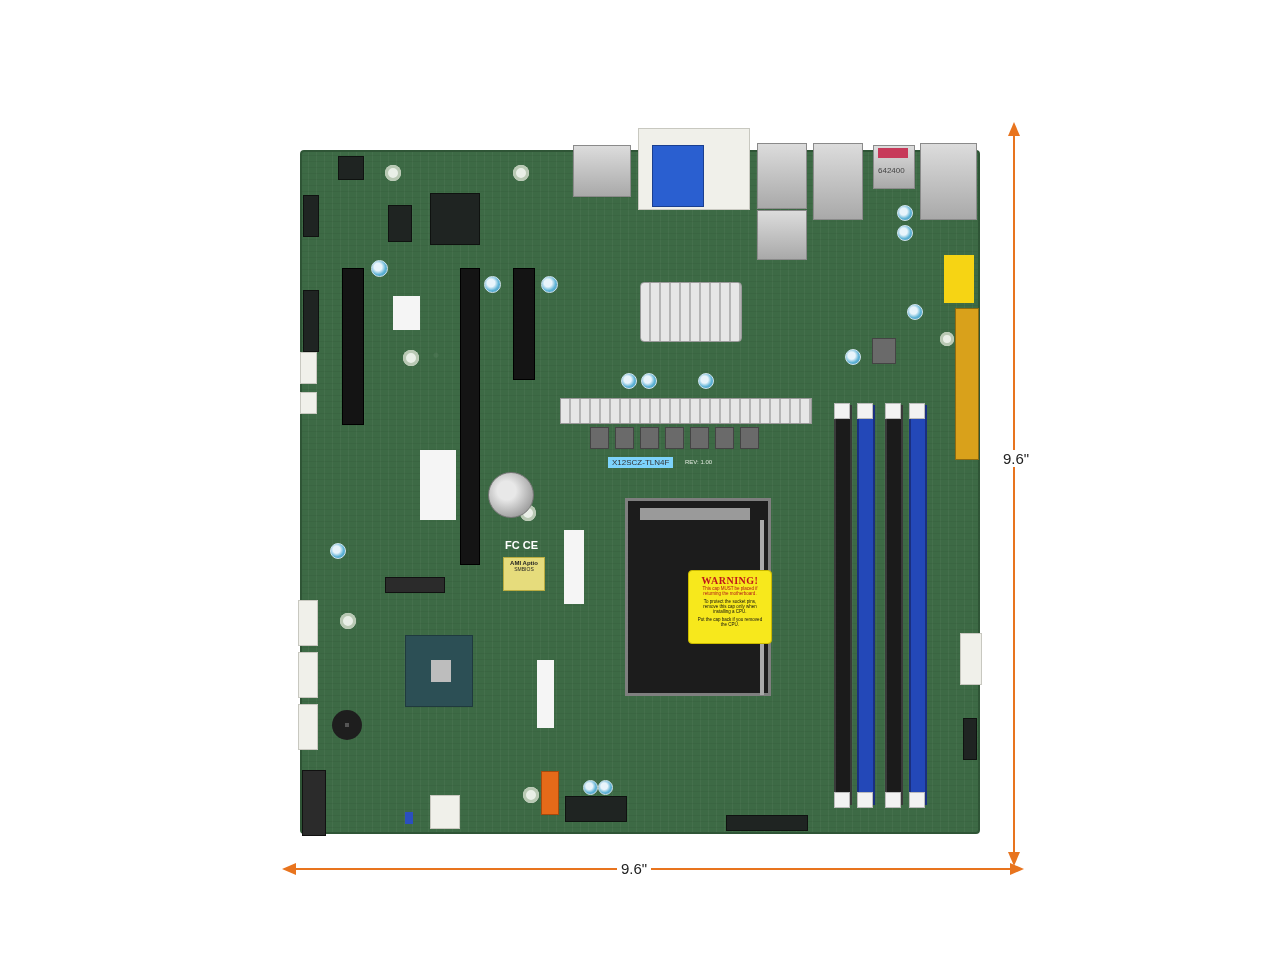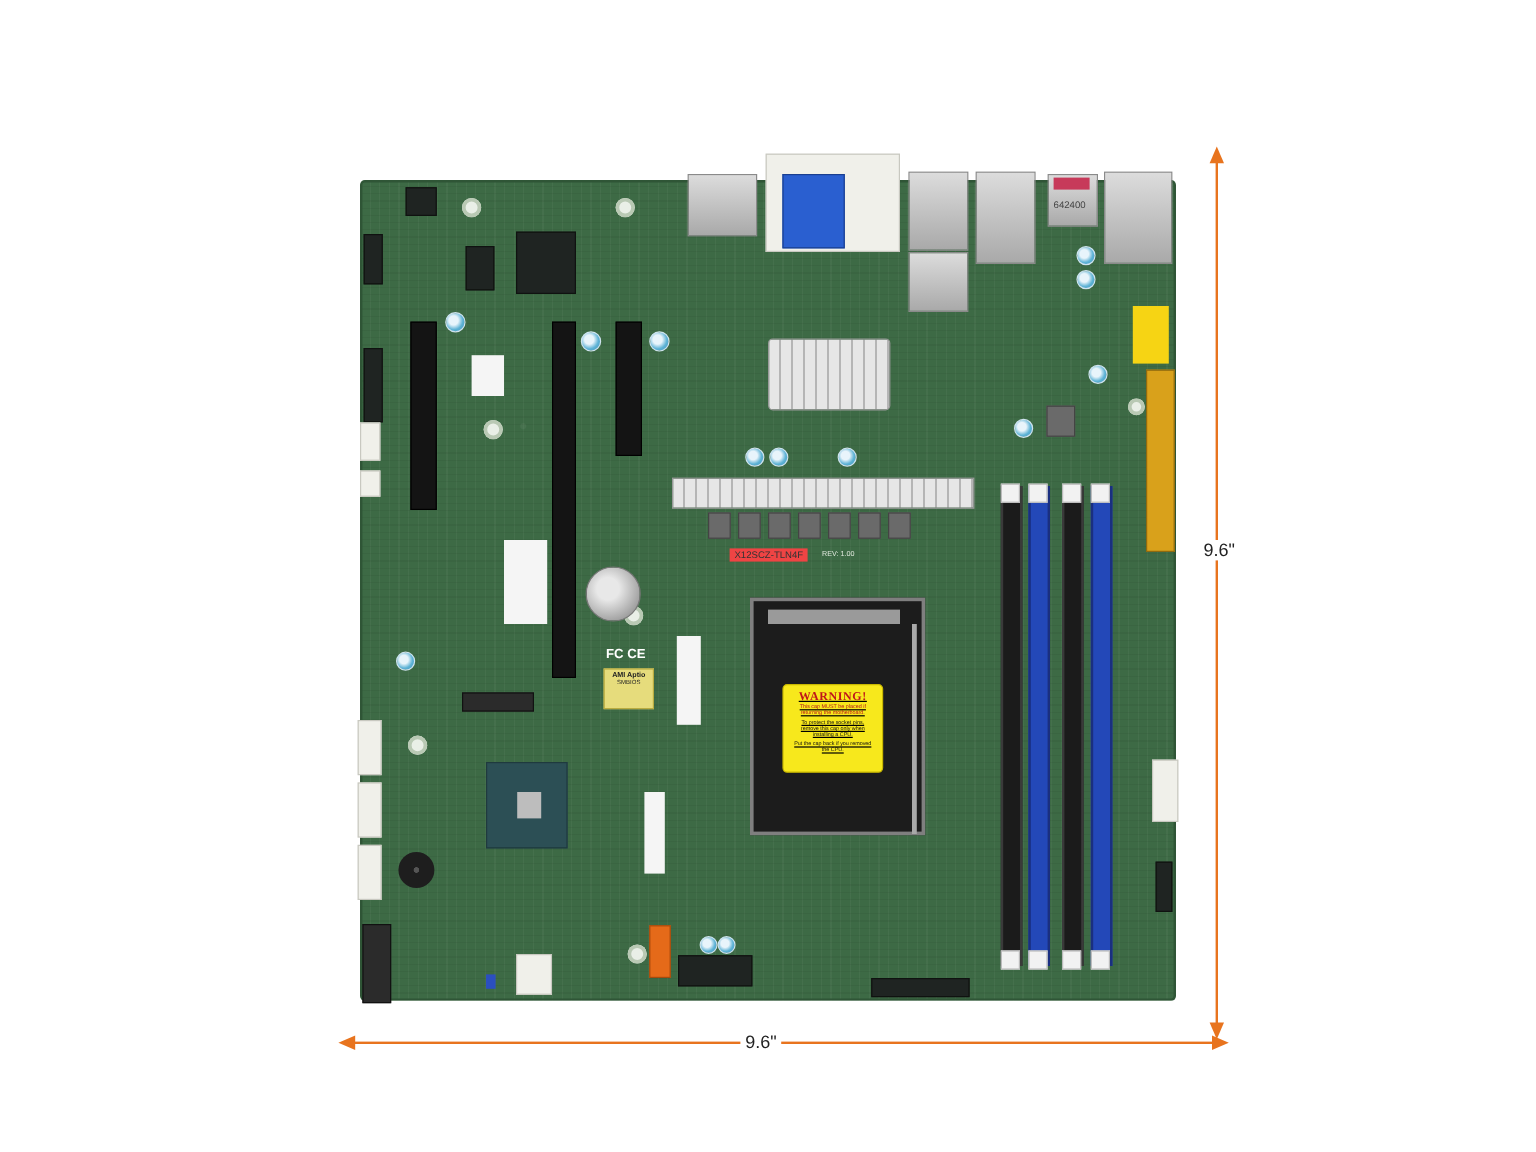--- a/index.html
+++ b/index.html
@@ -22,21 +22,21 @@
   .dimm-latch { background:#f2f2f2; border:1px solid #bbb; }
   .heatsink { background:repeating-linear-gradient(90deg,#e6e6e6 0 8px,#b5b5b5 8px 10px); border:1px solid #999; }
   .cap { border-radius:50%; background:radial-gradient(circle at 40% 40%, #e8f4fb 0 30%, #5fb3d6 60%, #3b8fb4 100%); border:1px solid #cfe3ee; }
   .mount { border-radius:50%; background:#e9efe7; box-shadow:0 0 0 3px #b9c9b4 inset; }
   .white-conn { background:#f0f0ea; border:1px solid #c8c8c0; }
   .socket { background:#1c1c1c; border:3px solid #7f7f7f; }
   .warning { background:#f7e81c; border:1px solid #c9b800; border-radius:4px; text-align:center; }
   .warning .w-title { color:#c0151a; font-family:"Liberation Serif", serif; font-weight:bold; font-size:10px; letter-spacing:0.5px; margin-top:4px; }
   .warning .w-line { color:#b4161b; font-size:4.5px; line-height:5px; }
   .warning .w-body { color:#111; font-size:4.5px; line-height:5px; margin-top:3px; }
-  .model-label { background:#ef4444; color:#333; font-size:8px; padding:1px 4px; }
+  .model-label { background:#7dd3fc; color:#333; font-size:8px; padding:1px 4px; }
   .yellow-label { background:#f6d414; }
   .atx { background:#d9a11b; border:1px solid #8e6a10; }
   .battery { border-radius:50%; background:radial-gradient(circle at 40% 40%, #e8e8e8 0 25%, #a6a6a6 70%, #7d7d7d 100%); border:1px solid #777; }
   .pch { background:#2c4f55; border:1px solid #1f3a3e; }
   .pch-die { background:#bdbdbd; }
   .buzzer { border-radius:50%; background:radial-gradient(circle,#555 0 10%, #1e1e1e 12% 100%); }
   .sata-orange { background:#e56a19; border:1px solid #a64a0c; }
   .m2 { background:#2b2b2b; border:1px solid #111; }
   .inductor { background:#6a6a6a; border:1px solid #444; }
   .small-white { background:#f5f5f5; }
@@ -113,21 +113,21 @@
 <div class="abs inductor" style="left:715px;top:427px;width:17px;height:20px;"></div>
 <div class="abs inductor" style="left:740px;top:427px;width:17px;height:20px;"></div>
 <div class="abs inductor" style="left:872px;top:338px;width:22px;height:24px;"></div>
 
 <div class="abs model-label" style="left:608px;top:457px;">X12SCZ-TLN4F</div>
 <div class="abs" style="left:685px;top:459px;font-size:6px;color:#dfe8dc;">REV: 1.00</div>
 
 <div class="abs socket" style="left:625px;top:498px;width:140px;height:192px;"></div>
 <div class="abs" style="left:760px;top:520px;width:4px;height:175px;background:#a9a9a9;"></div>
 <div class="abs" style="left:640px;top:508px;width:110px;height:12px;background:#9a9a9a;"></div>
-<div class="abs warning" style="left:652px;top:570px;width:82px;height:72px;text-decoration:underline;">
+<div class="abs warning" style="left:688px;top:570px;width:82px;height:72px;">
   <div class="w-title">WARNING!</div>
   <div class="w-line">This cap MUST be placed if</div>
   <div class="w-line">returning the motherboard.</div>
   <div class="w-body">To protect the socket pins,</div>
   <div class="w-body" style="margin-top:0">remove this cap only when</div>
   <div class="w-body" style="margin-top:0">installing a CPU.</div>
   <div class="w-body">Put the cap back if you removed</div>
   <div class="w-body" style="margin-top:0">the CPU.</div>
 </div>
 

